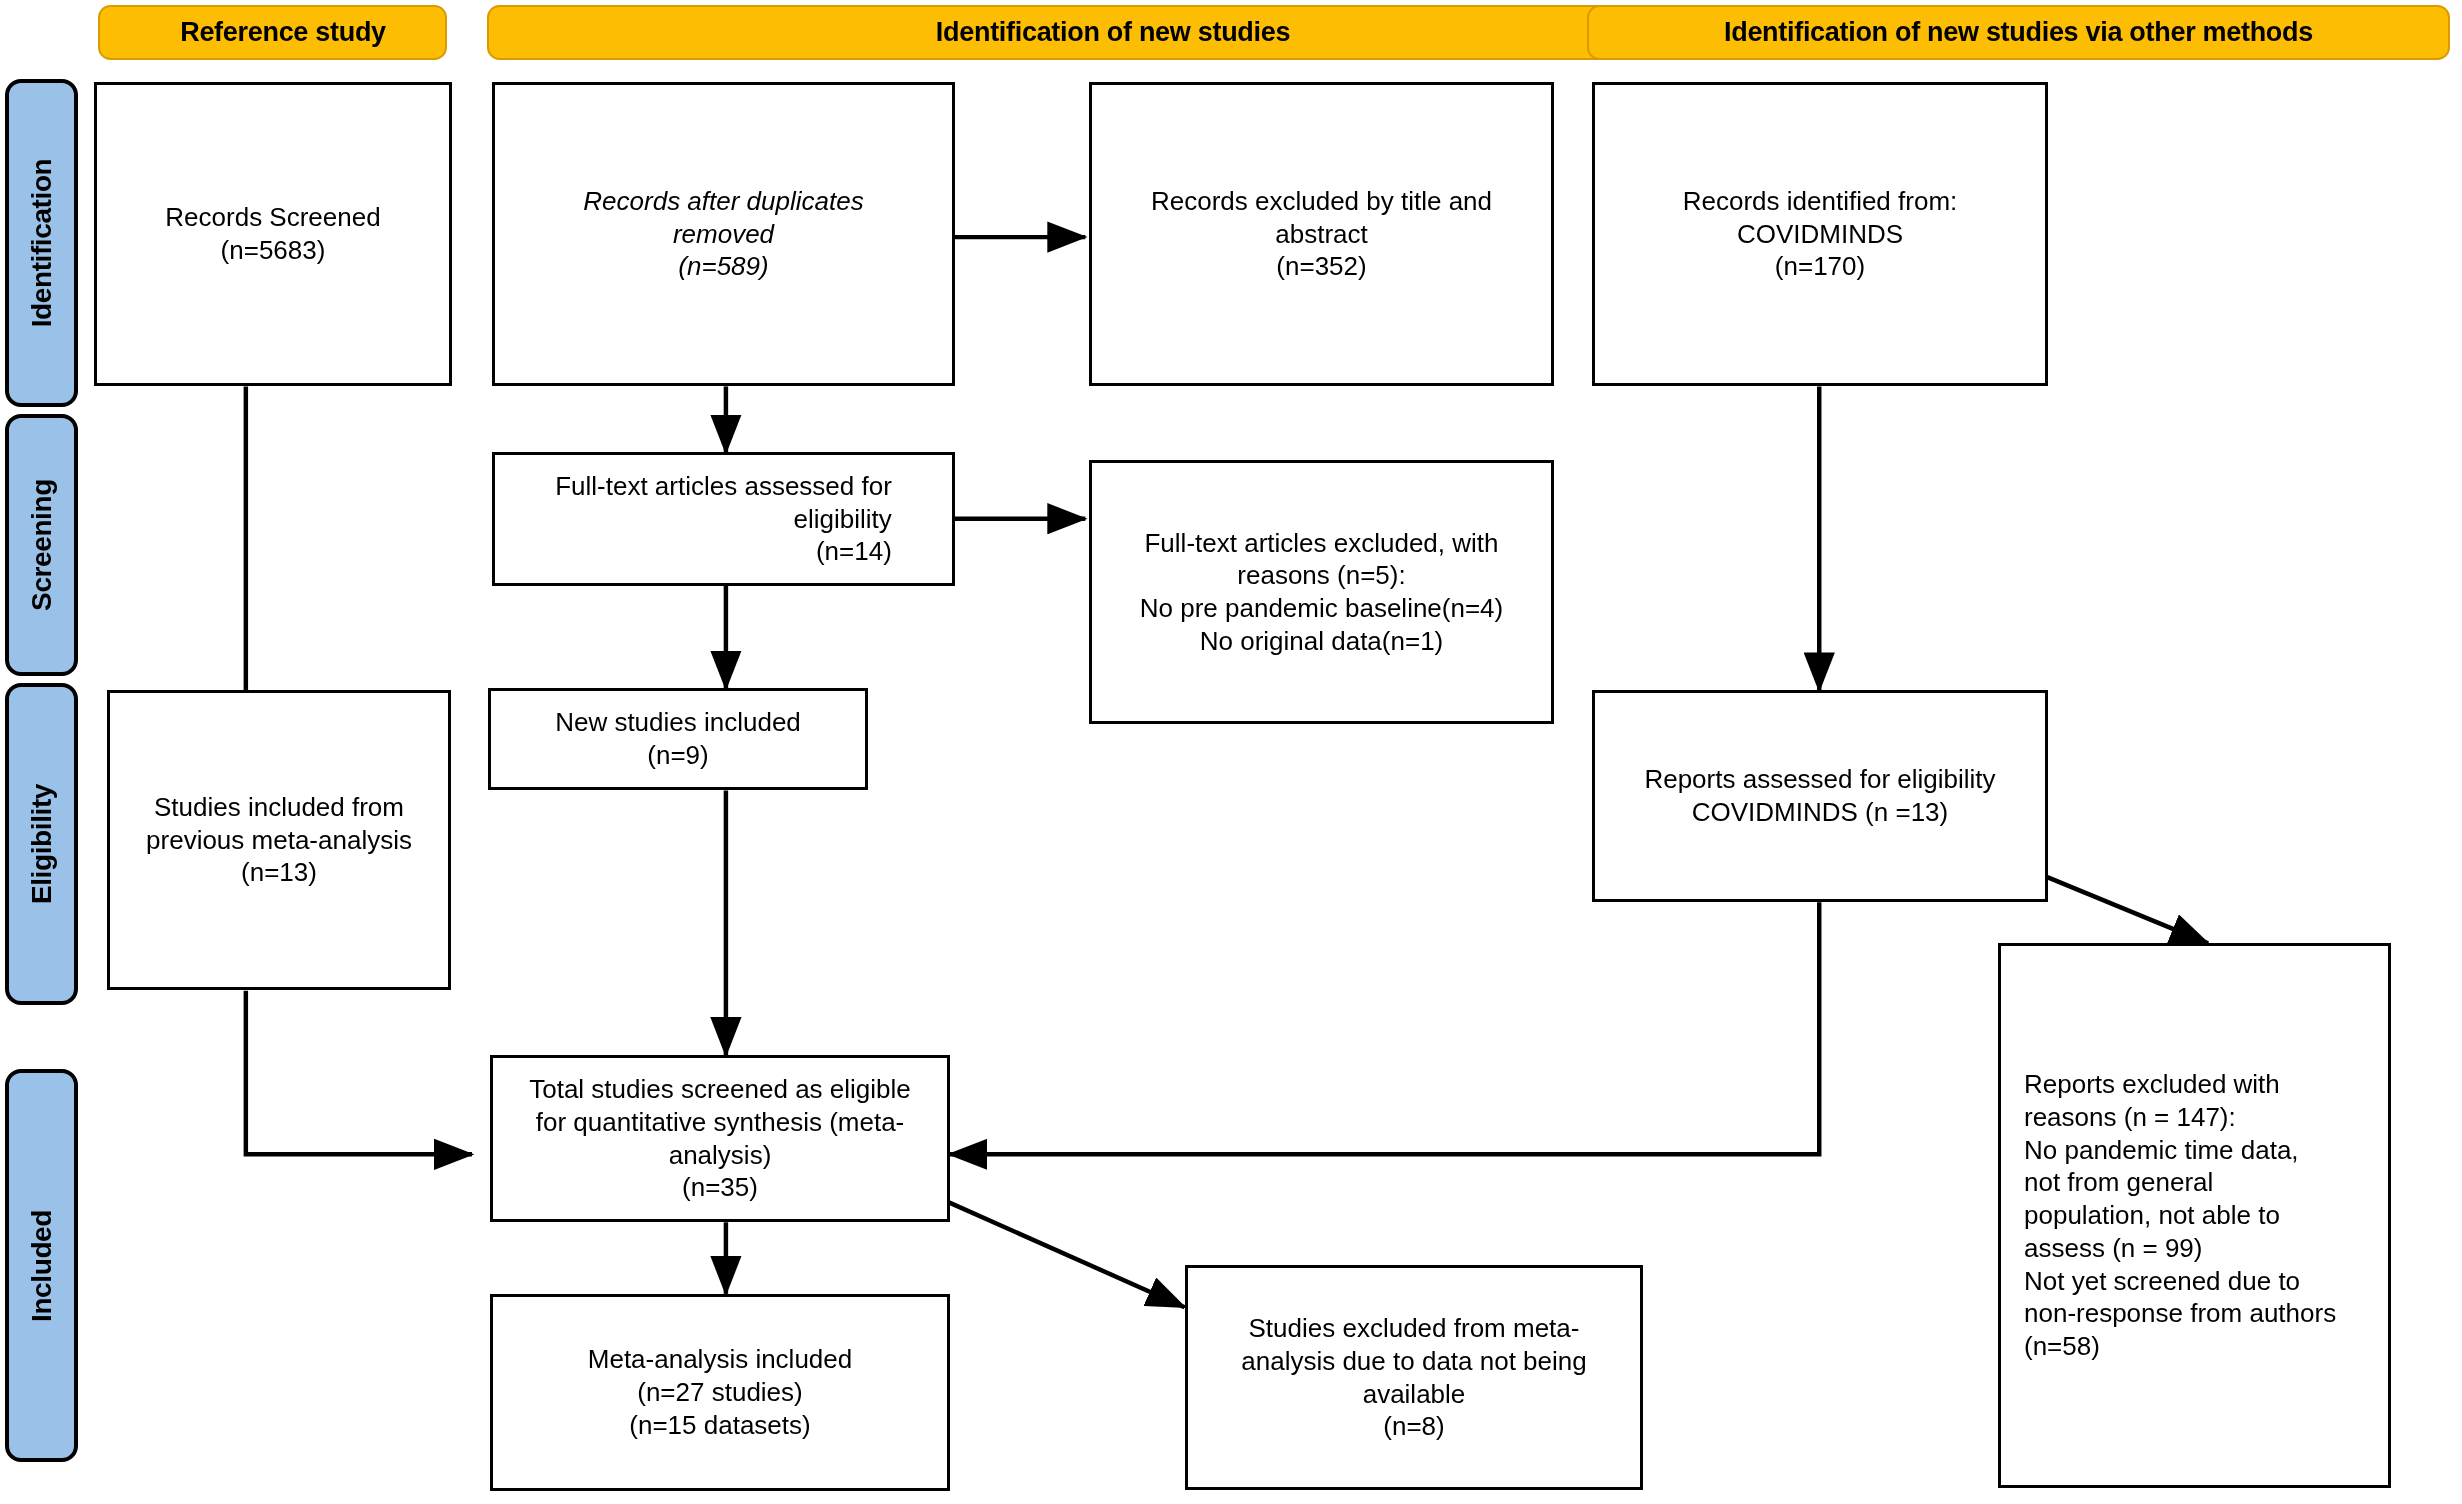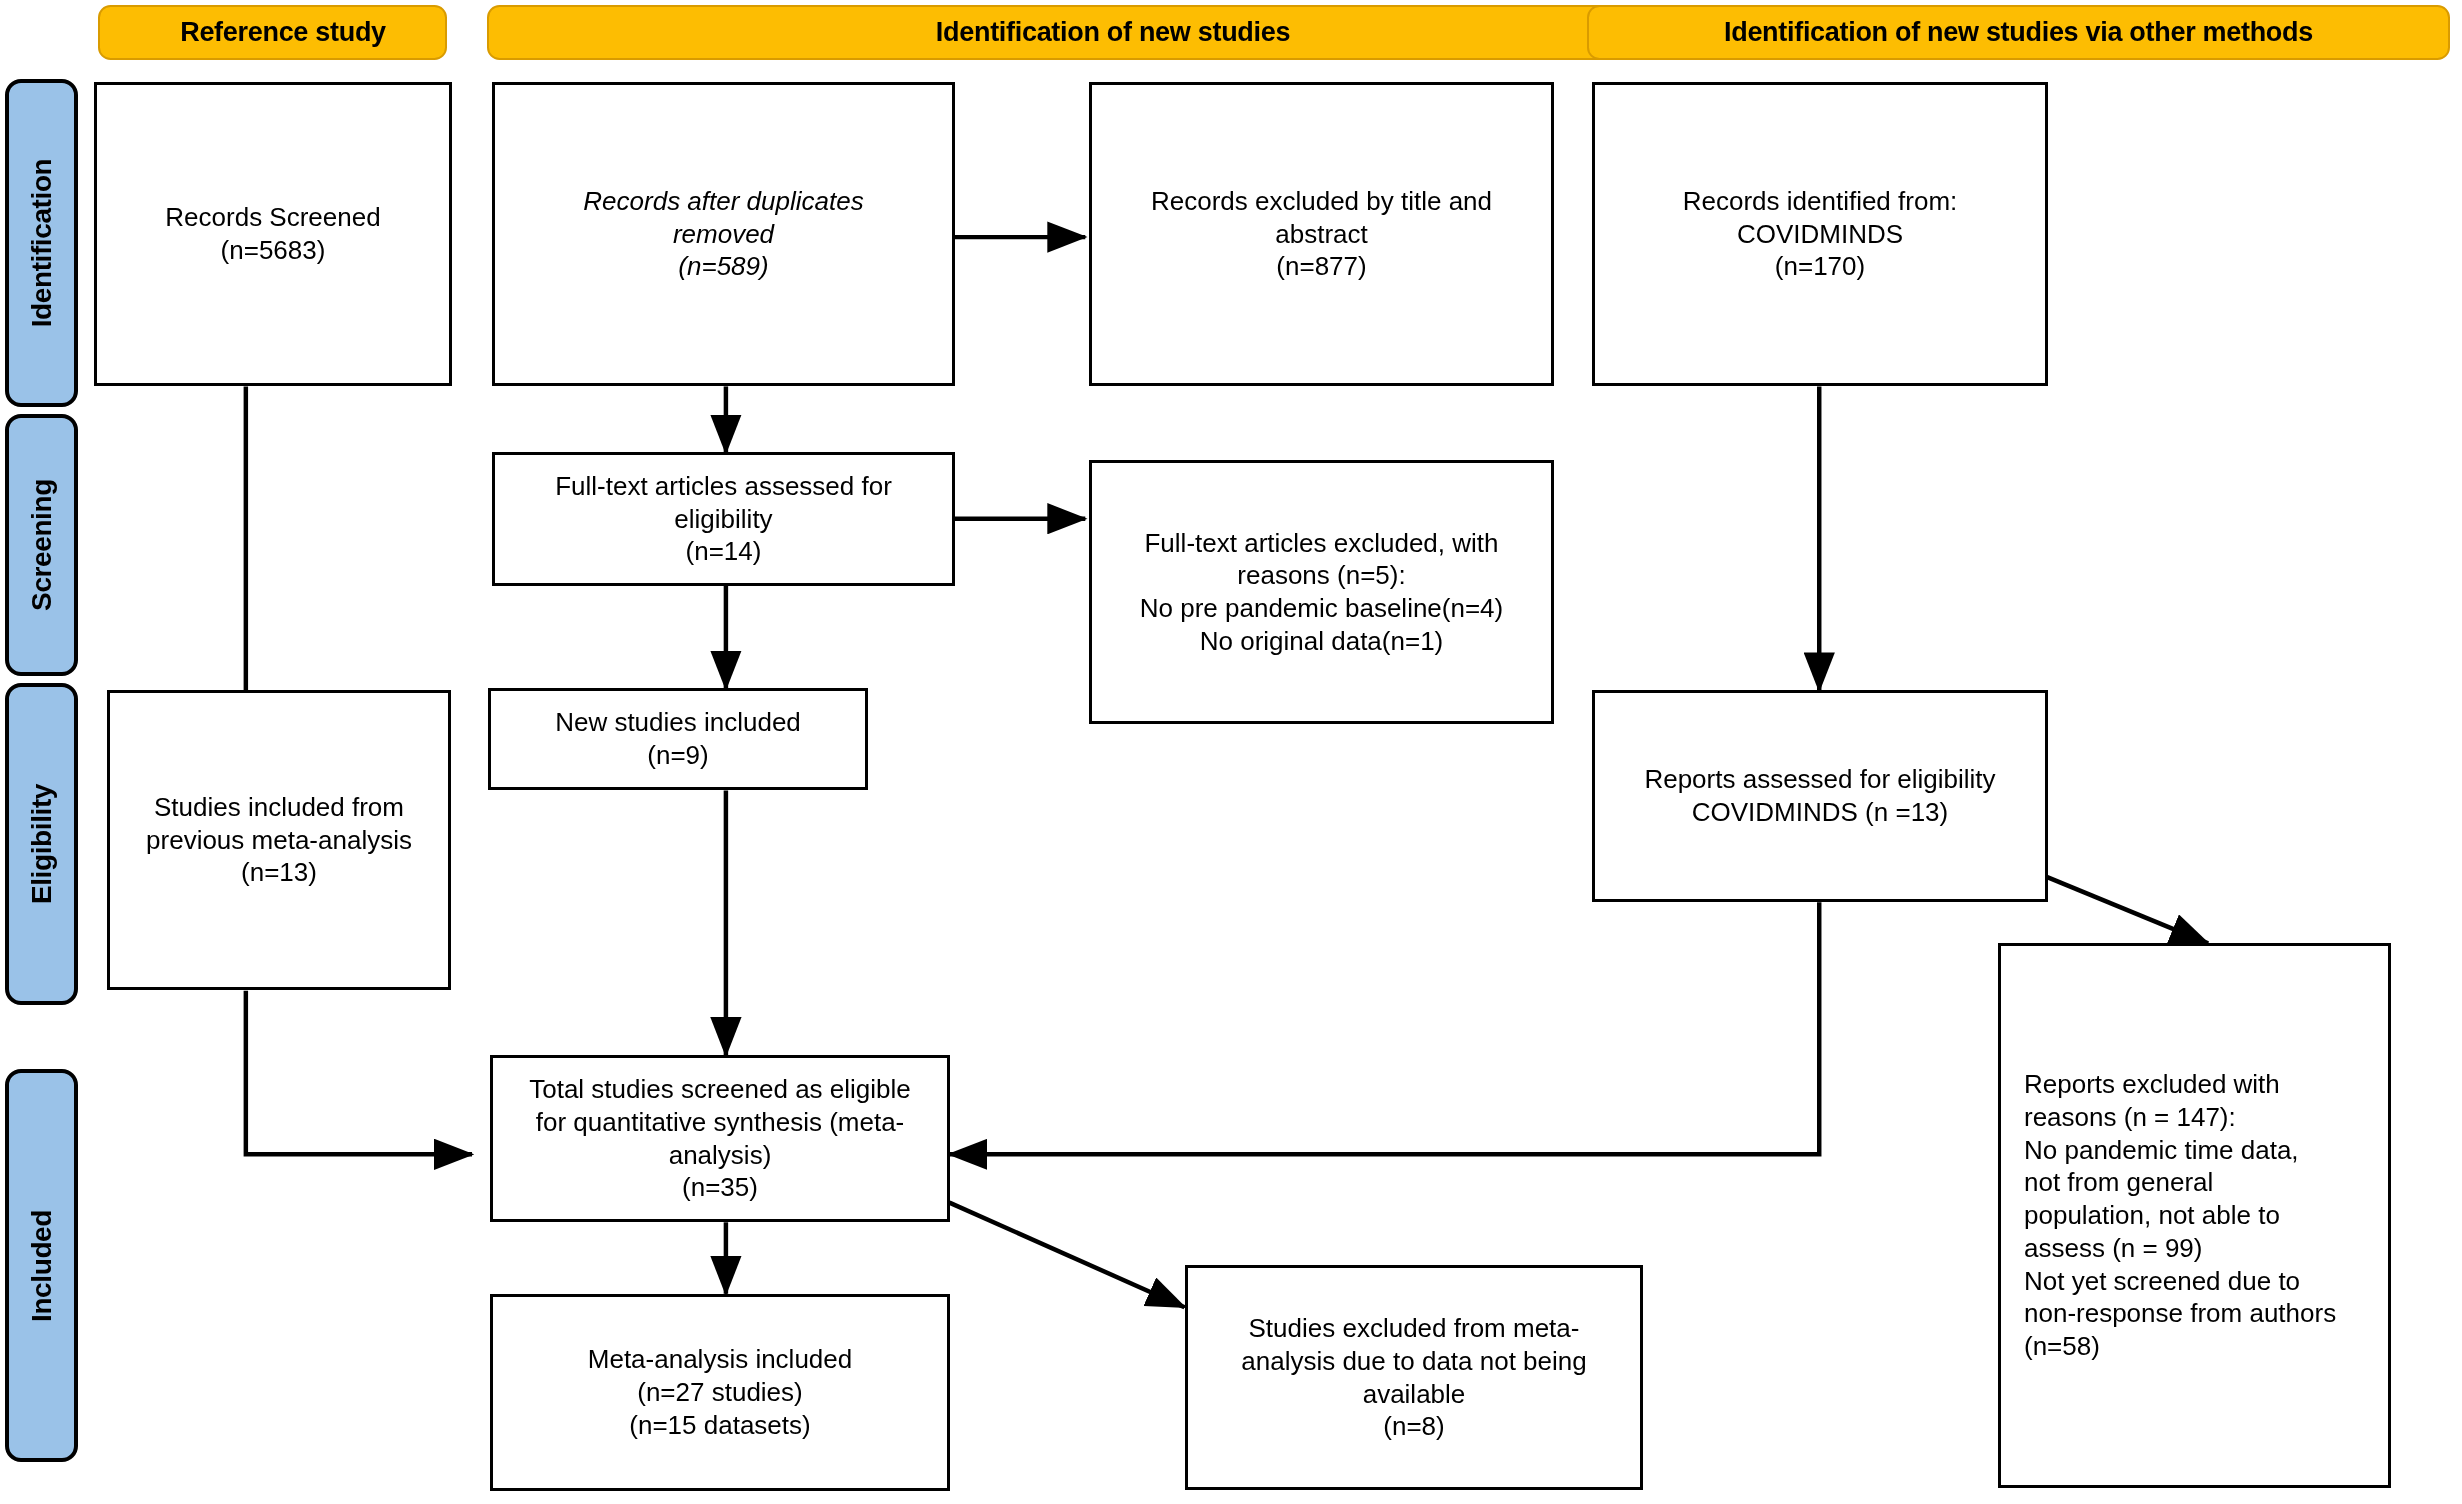--- a/index.html
+++ b/index.html
@@ -156,23 +156,23 @@
   <div class="box" style="left:107px; top:690px; width:344px; height:300px;">Studies included from
 previous meta-analysis
 (n=13)</div>
 
   <div class="box" style="left:492px; top:82px; width:463px; height:304px;font-style:italic;">Records after duplicates
 removed
 (n=589)</div>
 
   <div class="box" style="left:1089px; top:82px; width:465px; height:304px;">Records excluded by title and
 abstract
-(n=877)</div>
-
-  <div class="box" style="left:492px; top:452px; width:463px; height:134px;">Full-text articles assessed for
+(n=352)</div>
+
+  <div class="box" style="left:492px; top:452px; width:463px; height:134px;text-align:right;">Full-text articles assessed for
 eligibility
 (n=14)</div>
 
   <div class="box" style="left:1089px; top:460px; width:465px; height:264px;">Full-text articles excluded, with
 reasons (n=5):
 No pre pandemic baseline(n=4)
 No original data(n=1)</div>
 
   <div class="box" style="left:488px; top:688px; width:380px; height:102px;">New studies included
 (n=9)</div>

